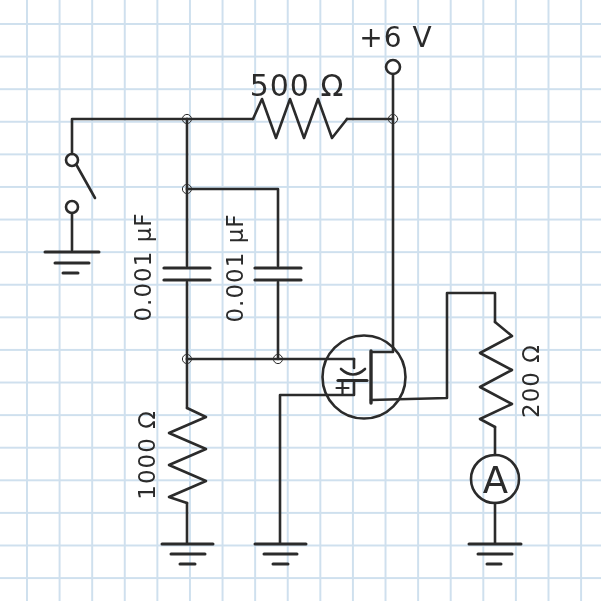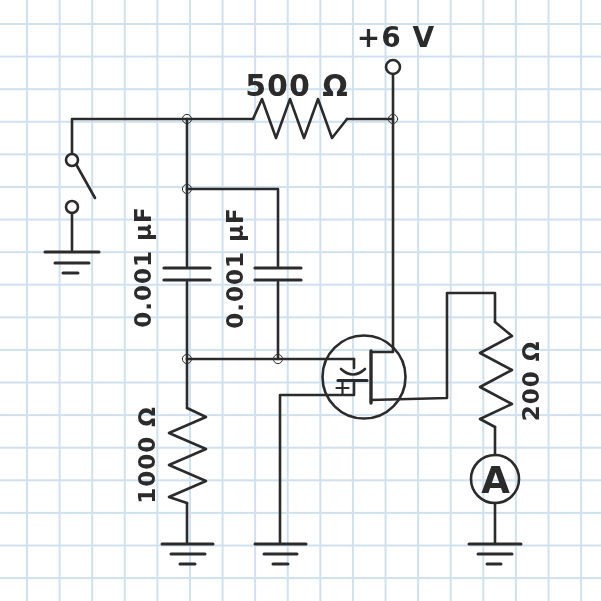--- a/index.html
+++ b/index.html
@@ -7,21 +7,20 @@
     position:relative;
     width:601px;height:601px;
     overflow:hidden;
     background-color:#ffffff;
     background-image:
       linear-gradient(to right, #cfe0ee 1.5px, transparent 1.5px),
       linear-gradient(to bottom, #cfe0ee 1.5px, transparent 1.5px);
     background-size:32.6px 32.6px, 32.6px 32.6px;
     background-position:26px 0, 0 23px;
     font-family:"DejaVu Sans", sans-serif;
-    font-weight:bold;
   }
   svg.circuit{position:absolute;left:0;top:0;}
   svg.circuit path, svg.circuit circle, svg.circuit line{
     stroke:#2b2b2b; fill:none; stroke-linecap:round; stroke-linejoin:round;
   }
   .wire{stroke-width:2.6;}
   .thick{stroke-width:3.4;}
   .plate{stroke-width:3.2;}
   .gndline{stroke-width:3;}
   .node{fill:#2b2b2b; stroke:none;}

